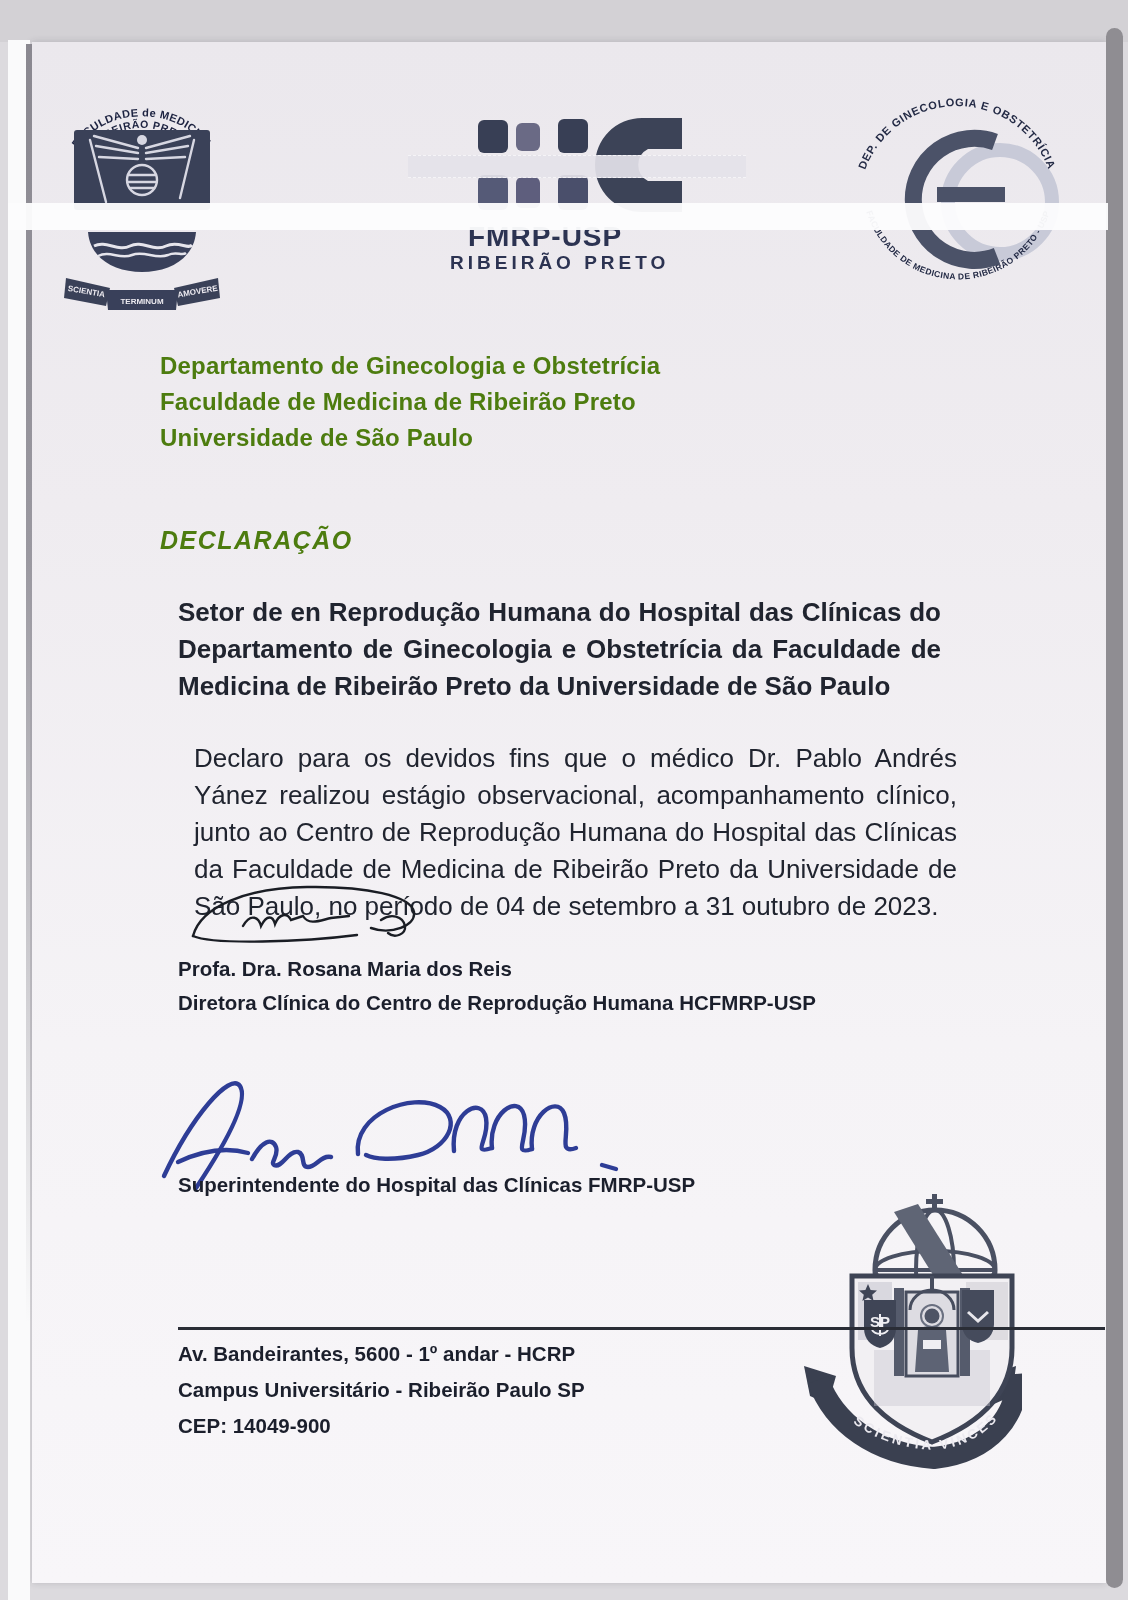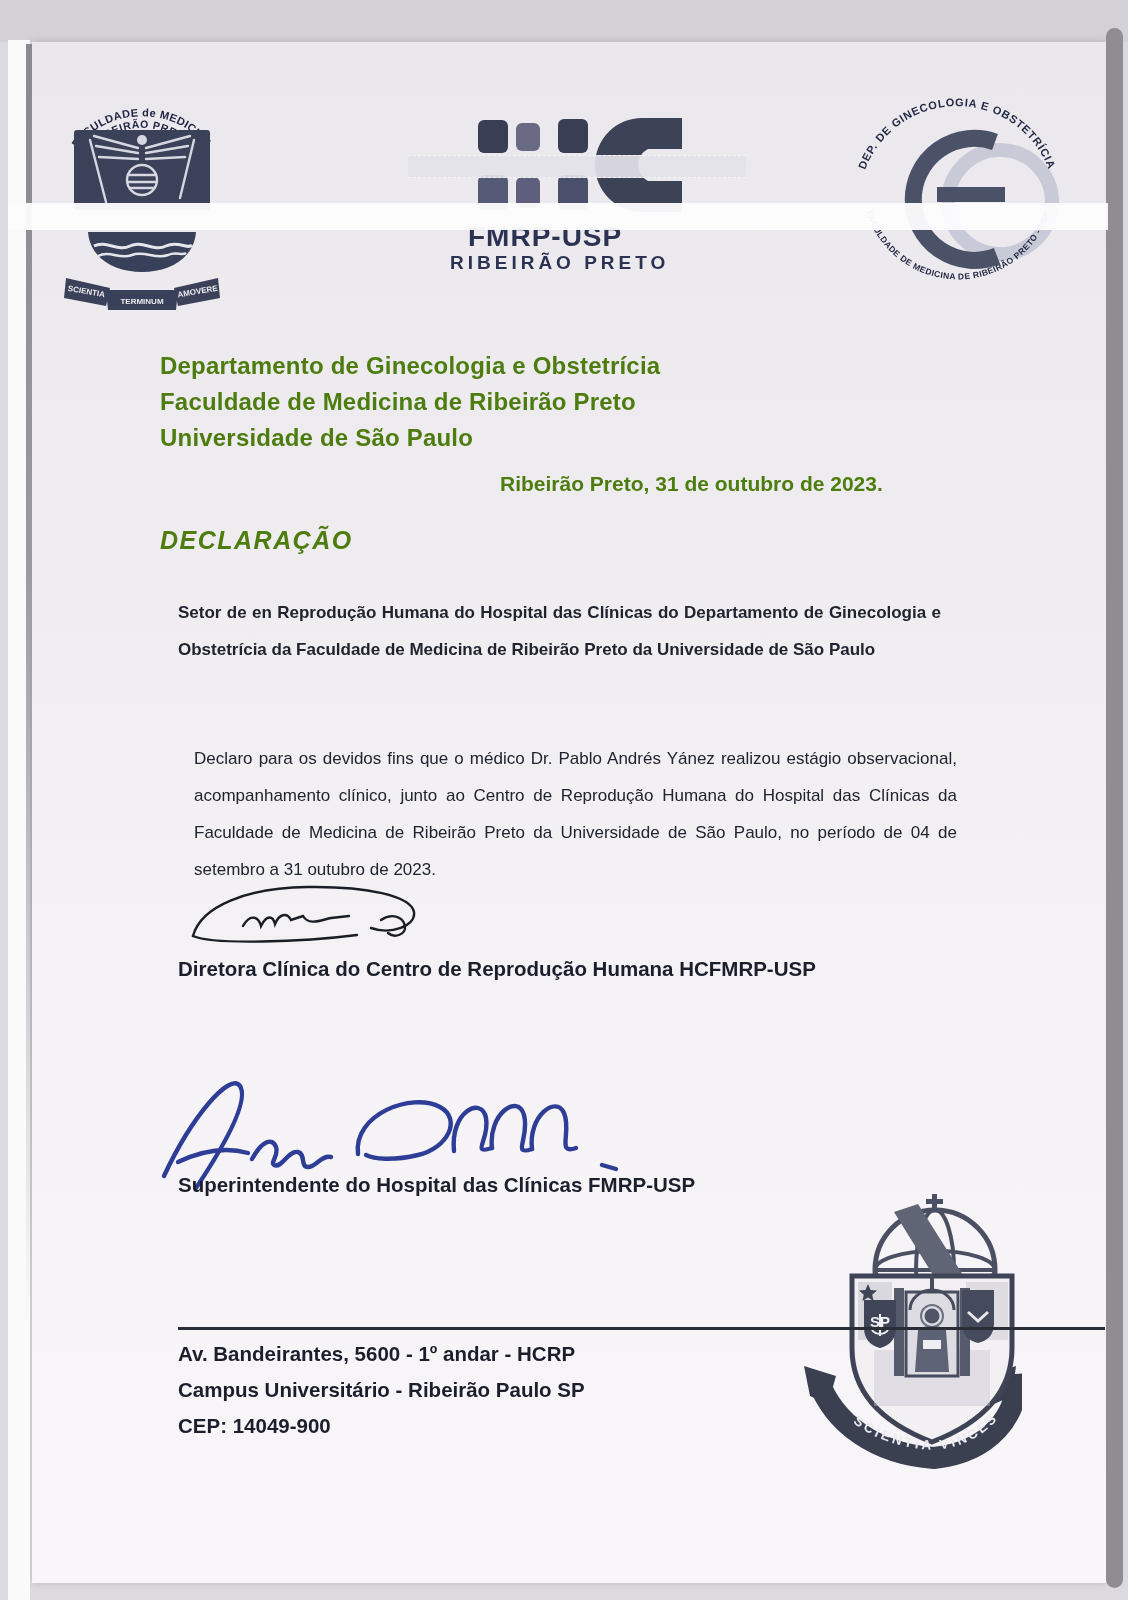--- a/index.html
+++ b/index.html
@@ -33,21 +33,21 @@
     border-top:1px dashed rgba(246,245,248,.9);
     border-bottom:1px dashed rgba(246,245,248,.9);
   }
   .abs{position:absolute;}
   .ink{color:#4d7c0f;}
   .center{}
   .header-block{left:160px;top:348px;width:800px;font-size:24px;font-weight:bold;
     line-height:36px;letter-spacing:.2px;}
   .date-line{left:500px;top:472px;width:450px;font-size:21px;font-weight:600;}
   .doc-title{left:160px;top:526px;width:786px;font-size:25px;font-weight:bold;letter-spacing:1.5px;font-style:italic;}
-  .para{left:178px;width:763px;font-size:17px;line-height:37px;text-align:justify;color:#20242f;}
+  .para{left:178px;width:763px;font-size:26px;line-height:37px;text-align:justify;color:#20242f;}
   .para.bold{font-weight:bold;}
   .sig-name-block{left:178px;font-size:20.5px;font-weight:bold;line-height:34px;color:#1b1f2c;}
   .hc-line1{left:468px;top:221px;width:224px;font-size:28px;font-weight:bold;
     letter-spacing:1px;color:#2c3352;}
   .hc-line2{left:450px;top:252px;width:260px;font-size:19px;font-weight:bold;
     letter-spacing:4px;color:#2c3352;}
   .footer-rule{left:178px;top:1327px;width:927px;height:3px;background:#2a2d36;}
   .footer-block{left:178px;top:1336px;font-size:20.5px;font-weight:bold;line-height:36px;color:#1b1f2c;}
   svg{display:block;}
 </style>
@@ -140,37 +140,37 @@
       <textPath href="#go-arc-bottom" startOffset="50%" text-anchor="middle">FACULDADE DE MEDICINA DE RIBEIRÃO PRETO - USP</textPath>
     </text>
   </svg>
 
   <div class="abs center ink header-block">
     <div>Departamento de Ginecologia e Obstetrícia</div>
     <div>Faculdade de Medicina de Ribeirão Preto</div>
     <div>Universidade de São Paulo</div>
   </div>
 
-  <div class="abs center ink date-line">Ribeirão Preto, 31 de outubro de 2023.</div>
 
   <div class="abs center ink doc-title">DECLARAÇÃO</div>
 
   <div class="abs para bold" style="top:594px;">Setor de en Reprodução Humana do Hospital das Clínicas do Departamento de Ginecologia e Obstetrícia da Faculdade de Medicina de Ribeirão Preto da Universidade de São Paulo</div>
 
   <div class="abs para" style="top:740px;margin-left:16px;">Declaro para os devidos fins que o médico Dr. Pablo Andrés Yánez realizou estágio observacional, acompanhamento clínico, junto ao Centro de Reprodução Humana do Hospital das Clínicas da Faculdade de Medicina de Ribeirão Preto da Universidade de São Paulo, no período de 04 de setembro a 31 outubro de 2023.</div>
 
   <svg class="abs" style="left:185px;top:878px;" width="260" height="80" viewBox="0 0 260 80">
     <g stroke="#1a1d24" stroke-width="2.4" fill="none" stroke-linecap="round">
       <path d="M8,58 C16,28 62,10 122,9 C182,8 226,18 229,34 C231,48 206,57 186,50"></path>
       <path d="M8,58 C28,67 118,64 172,57"></path>
       <path d="M58,48 c8,-14 16,-8 18,0 c6,-12 12,-10 14,-2 c4,-10 12,-12 16,-4 l12,-4 c6,10 18,4 28,2 l18,-2"></path>
       <path d="M196,42 c10,-7 22,-4 24,6 c1,8 -10,13 -17,7"></path>
     </g>
   </svg>
   <div class="abs sig-name-block" style="top:952px;">
+    <div>Profa. Dra. Rosana Maria dos Reis</div>
     <div>Diretora Clínica do Centro de Reprodução Humana HCFMRP-USP</div>
   </div>
 
   <svg class="abs" style="left:150px;top:1056px;" width="500" height="140" viewBox="0 0 500 140">
     <g stroke="#2e3d96" stroke-width="4.4" fill="none" stroke-linecap="round">
       <path d="M14,120 C42,60 80,16 90,30 C100,46 70,96 46,132"></path>
       <path d="M28,106 C58,92 80,92 98,97"></path>
       <path d="M102,103 c10,-18 20,-22 24,-12 c3,8 -6,16 -2,18 c8,4 14,-15 24,-13 c8,2 2,15 10,15 c8,0 13,-12 23,-10"></path>
       <path d="M208,98 C203,58 262,36 290,51 C312,63 298,92 268,99 C242,105 224,103 216,99"></path>
       <path d="M304,95 C300,55 332,40 336,62 C340,84 320,99 342,92"></path>

